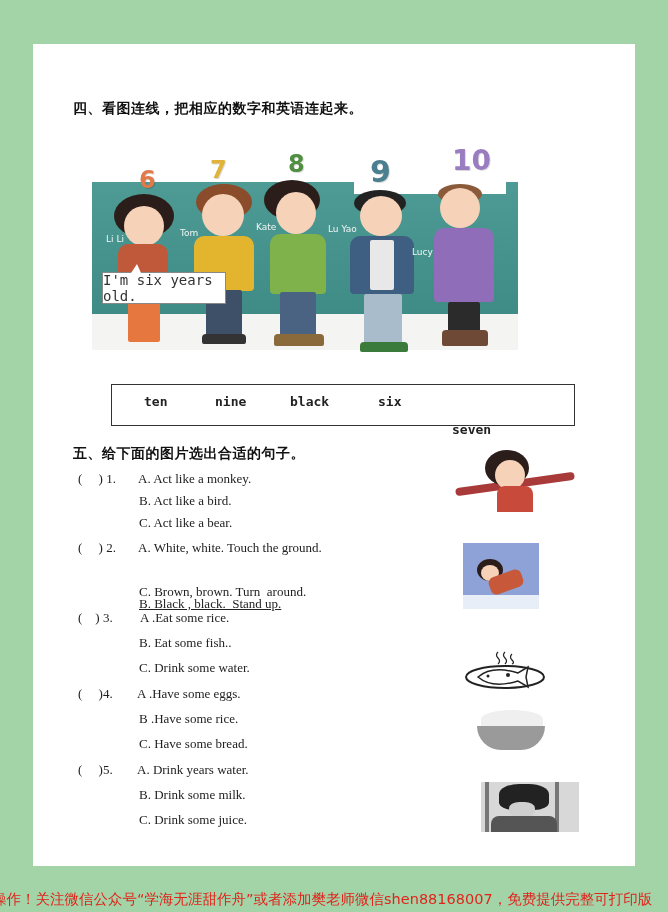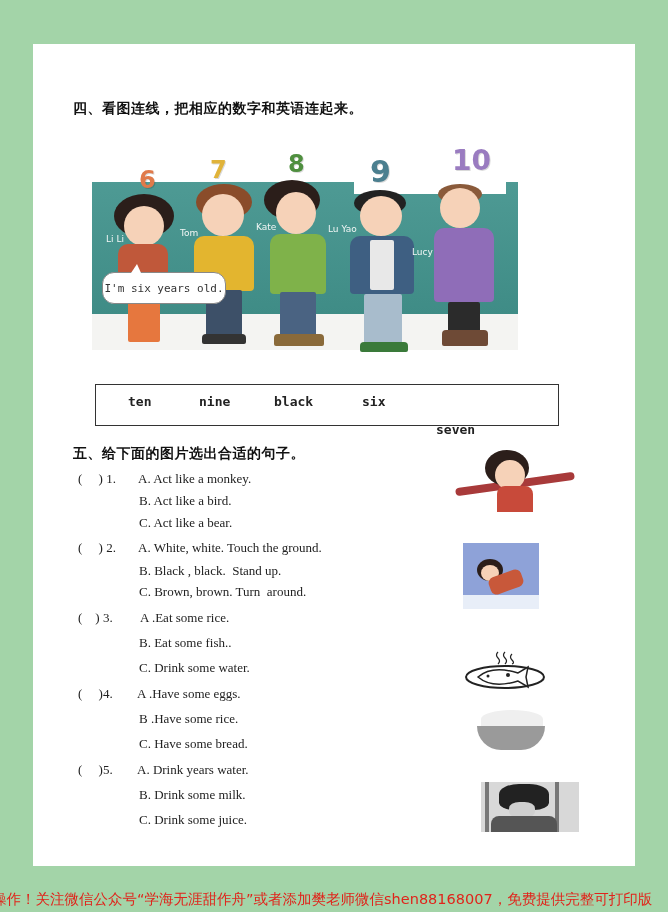--- a/index.html
+++ b/index.html
@@ -43,32 +43,32 @@
   }
   .kid .hair { position: absolute; border-radius: 50%; }
   .kid .body { position: absolute; border-radius: 10px 10px 4px 4px; }
   .kid .legs { position: absolute; border-radius: 2px; }
   .kid .shoe { position: absolute; border-radius: 4px 4px 2px 2px; }
   .name {
     position: absolute; font-family: "DejaVu Sans", sans-serif; font-size: 9px; color: #f1f6f5;
   }
   .bubble {
     position: absolute; left: 10px; top: 128px; width: 122px; height: 30px;
-    background: #fff; border: 1px solid #888; border-radius: 12px;
-    font-family: "DejaVu Sans Mono", monospace; font-size: 11px; color: #333;
+    background: #fff; border: 1px solid #888; border-radius: 0;
+    font-family: "DejaVu Sans Mono", monospace; font-size: 14px; color: #333;
     display: flex; align-items: center; justify-content: center;
   }
   .bubble::before {
     content: ""; position: absolute; left: 28px; top: -9px;
     border-left: 6px solid transparent; border-right: 4px solid transparent;
     border-bottom: 9px solid #fff;
   }
   
   .word-box {
-    position: absolute; left: 95px; top: 384px; width: 462px; height: 40px;
+    position: absolute; left: 111px; top: 384px; width: 462px; height: 40px;
     border: 1px solid #333; background: #fff;
     font-family: "DejaVu Sans Mono", monospace; font-weight: bold; font-size: 13px;
   }
   .word { position: absolute; top: 9px; }
   
   .line {
     position: absolute; font-size: 13px; color: #222; white-space: pre;
   }
   .pic { position: absolute; }
 </style>
@@ -149,21 +149,21 @@
 
 <div class="heading" style="left:73px;top:445px;">五、给下面的图片选出合适的句子。</div>
 
 <div class="line" style="left:78px;top:471px;">(     ) 1.</div>
 <div class="line" style="left:138px;top:471px;">A. Act like a monkey.</div>
 <div class="line" style="left:139px;top:493px;">B. Act like a bird.</div>
 <div class="line" style="left:139px;top:515px;">C. Act like a bear.</div>
 
 <div class="line" style="left:78px;top:540px;">(     ) 2.</div>
 <div class="line" style="left:138px;top:540px;">A. White, white. Touch the ground.</div>
-<div class="line" style="left:139px;top:563px;">B. Black , black.  Stand up.</div>
+<div class="line" style="left:139px;top:596px;text-decoration:underline;">B. Black , black.  Stand up.</div>
 <div class="line" style="left:139px;top:584px;">C. Brown, brown. Turn  around.</div>
 
 <div class="line" style="left:78px;top:610px;">(    ) 3.</div>
 <div class="line" style="left:140px;top:610px;">A .Eat some rice.</div>
 <div class="line" style="left:139px;top:635px;">B. Eat some fish..</div>
 <div class="line" style="left:139px;top:660px;">C. Drink some water.</div>
 
 <div class="line" style="left:78px;top:686px;">(     )4.</div>
 <div class="line" style="left:137px;top:686px;">A .Have some eggs.</div>
 <div class="line" style="left:139px;top:711px;">B .Have some rice.</div>

